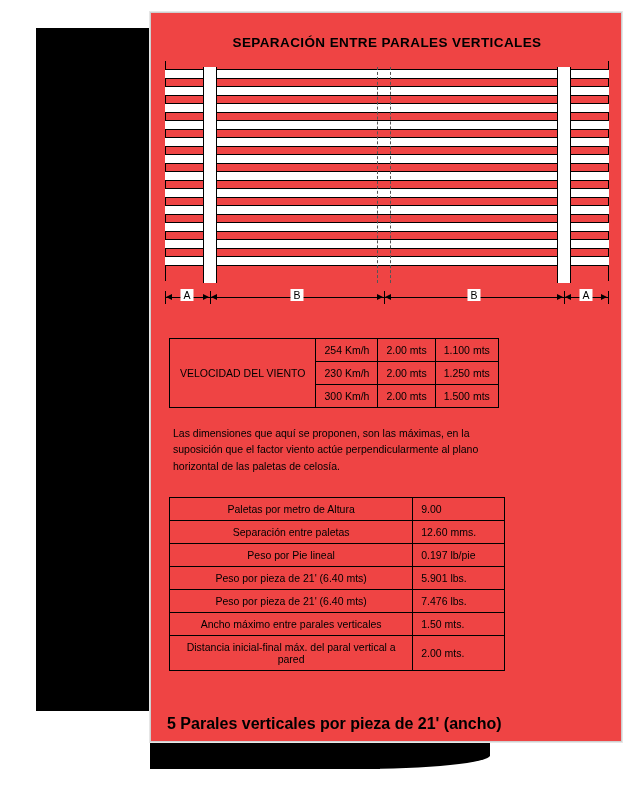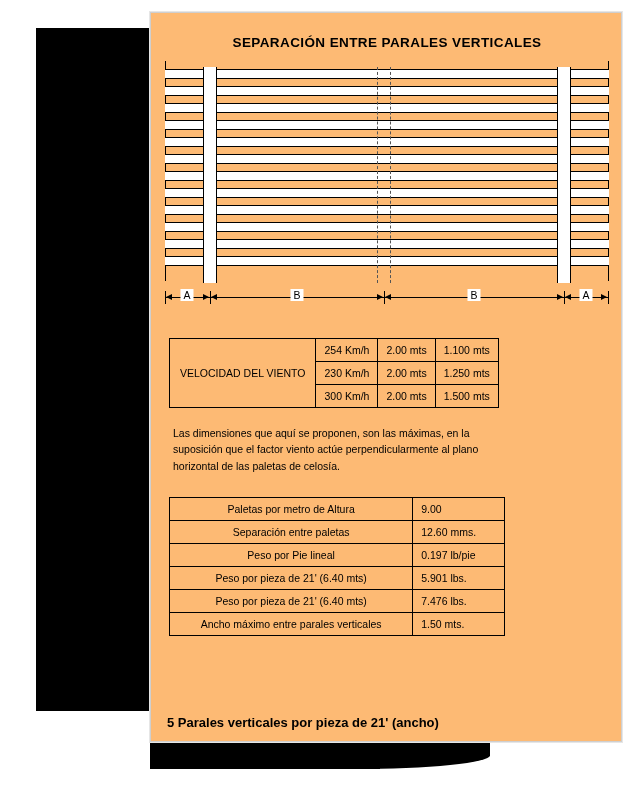--- a/index.html
+++ b/index.html
@@ -41,21 +41,21 @@
     width: 180px; height: 30px;
     background: #000000;
     border-radius: 50%;
   }
 
   
   .sheet {
     position: absolute;
     left: 150px; top: 12px;
     width: 472px; height: 730px;
-    background: #fdba74;
+    background: #ef4444;
     border: 1px solid #cfcfcf;
     box-shadow: 0 0 0 1px #e6e6e6;
     overflow: hidden;
   }
 
   .doc-title {
     position: absolute;
     left: 0; top: 22px;
     width: 472px;
     text-align: center;
@@ -194,21 +194,21 @@
     position: absolute;
     left: 18px; top: 484px;
     width: 336px;
   }
   .spec-table td.k { width: 244px; text-align: center; }
   .spec-table td.v { width: 92px; }
 
   .footer-note {
     position: absolute;
     left: 16px; top: 702px;
-    font-size: 13px;
+    font-size: 16px;
     font-weight: bold;
     color: #000;
   }
 </style>
 </head>
 <body>
 
 <div id="page">
 
   <div class="black-band"></div>
@@ -314,19 +314,23 @@
         <td class="v">5.901 lbs.</td>
       </tr>
       <tr>
         <td class="k">Peso por pieza de 21' (6.40 mts)</td>
         <td class="v">7.476 lbs.</td>
       </tr>
       <tr>
         <td class="k">Ancho máximo entre parales verticales</td>
         <td class="v">1.50 mts.</td>
       </tr>
+      <tr>
+        <td class="k">Distancia inicial-final máx. del paral vertical a pared</td>
+        <td class="v">2.00 mts.</td>
+      </tr>
     </tbody>
       </table>
 
     <div class="footer-note">5 Parales verticales por pieza de 21' (ancho)</div>
 
   </div>
 </div>
 
 </body></html>

